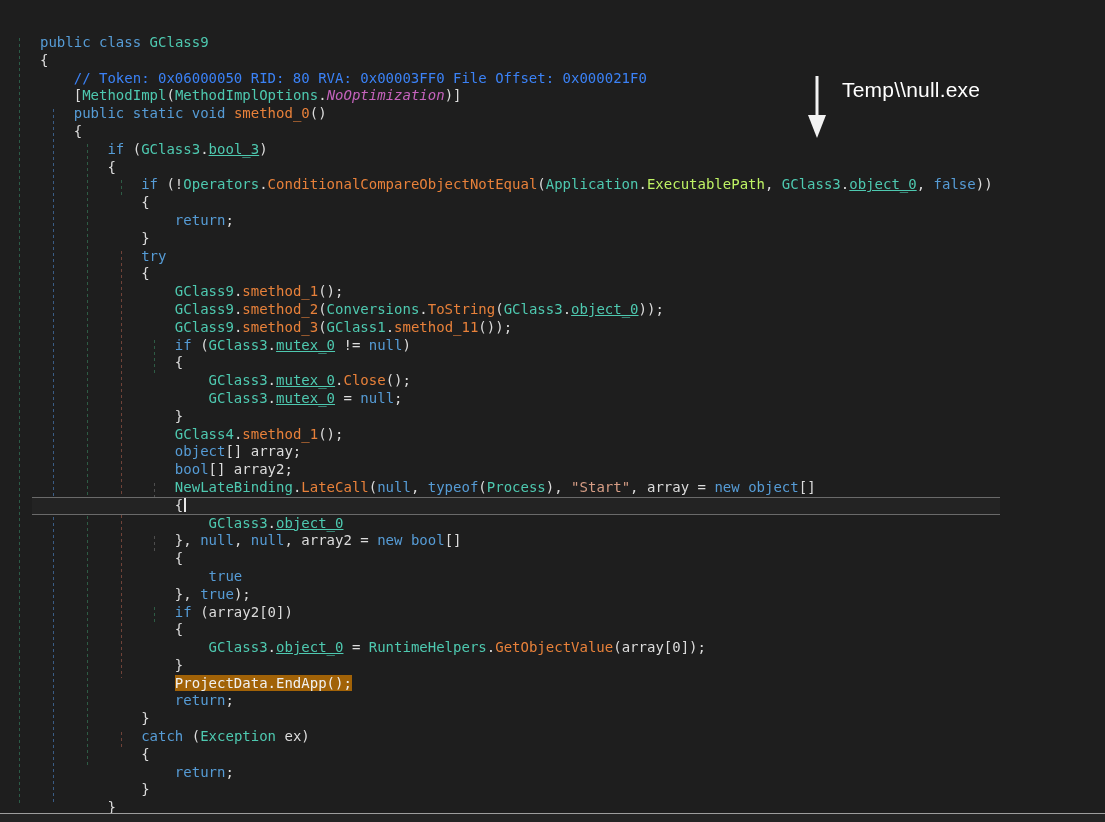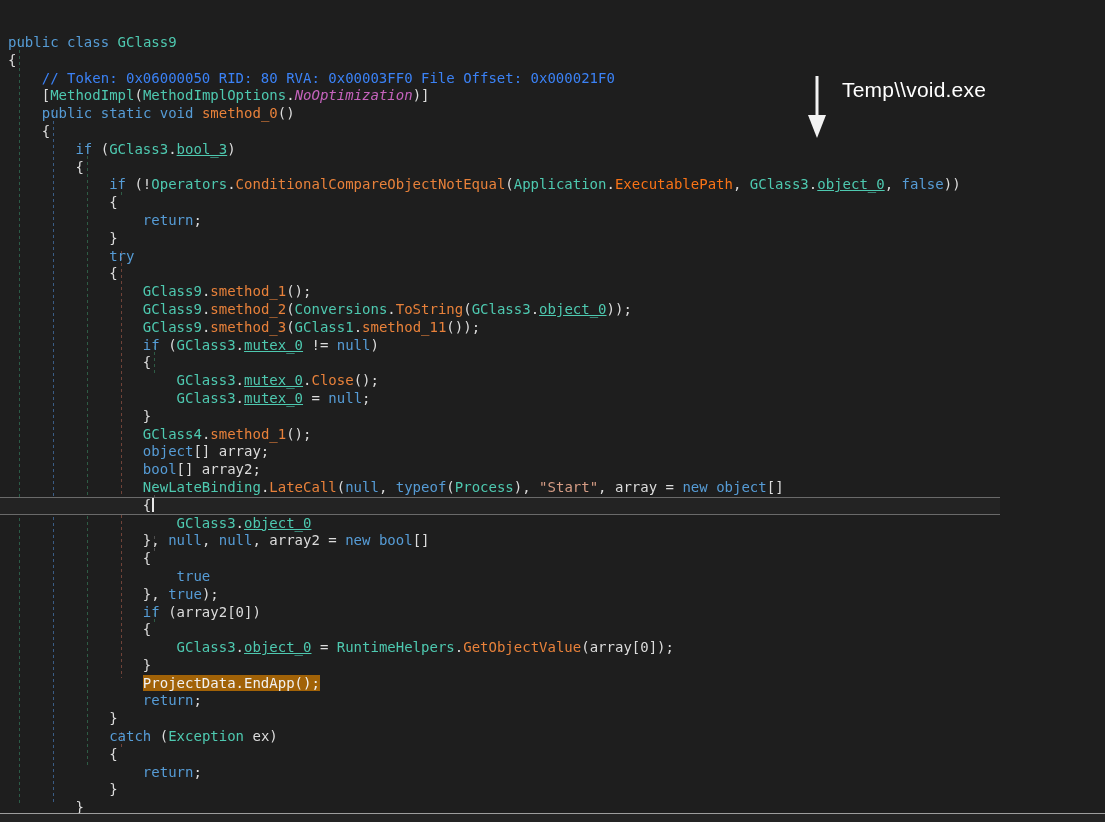--- a/index.html
+++ b/index.html
@@ -1,28 +1,28 @@
 <!DOCTYPE html>
 <html><head>
 <meta charset="utf-8">
 <style>
   html,body{margin:0;padding:0;}
   body{width:1105px;height:822px;overflow:hidden;background:#1e1e1e;}
   #editor{
     position:relative;width:1000px;height:822px;
     font-family:"DejaVu Sans Mono","Liberation Mono",monospace;
     font-size:14px;color:#dcdcdc;white-space:pre;
-    padding-top:2px;box-sizing:border-box;cursor:text;
+    padding-top:2px;box-sizing:border-box;cursor:text;padding-left:32px;
   }
   .line{height:17.8px;line-height:17.8px;padding-left:8px;position:relative;z-index:2;}
   .line.current{background:#232323;box-shadow:inset 0 1px 0 #6a6a6a, inset 0 -1px 0 #6a6a6a;}
   .tk-k{color:#569cd6;}         
   .tk-t{color:#4ec9b0;}         
   .tk-f{color:#4ec9b0;text-decoration:underline;}         
-  .tk-p{color:#f97316;text-align:right;}         
+  .tk-p{color:#bef264;text-align:right;}         
   .tk-m{color:#e8813a;margin-top:32px;}         
   .tk-s{color:#d69d85;}         
   .tk-c{color:#3b82f6;}         
   .tk-e{color:#c563bd;font-style:italic;}         
   .tk-n{color:#dcdcdc;}         
   .hlbox{background:#a16207;}
   .hlbox span{color:#f1f1f1 !important;}
   .caret{display:inline-block;width:1.5px;height:14px;background:#e8e8e8;vertical-align:-2px;margin-left:1px;}
   .guide{position:absolute;width:1px;z-index:1;}
   #bottom-edge{position:absolute;left:0;top:813px;width:1105px;height:9px;
@@ -34,16 +34,16 @@
 </style>
 </head>
 <body>
 
 <div id="editor">
   <div class="line"><span class="tk-k">public</span><span class="tk-n"> </span><span class="tk-k">class</span><span class="tk-n"> </span><span class="tk-t">GClass9</span></div><div class="line"><span class="tk-n">{</span></div><div class="line"><span class="tk-c">    // Token: 0x06000050 RID: 80 RVA: 0x00003FF0 File Offset: 0x000021F0</span></div><div class="line"><span class="tk-n">    [</span><span class="tk-t">MethodImpl</span><span class="tk-n">(</span><span class="tk-t">MethodImplOptions</span><span class="tk-n">.</span><span class="tk-e">NoOptimization</span><span class="tk-n">)]</span></div><div class="line"><span class="tk-n">    </span><span class="tk-k">public</span><span class="tk-n"> </span><span class="tk-k">static</span><span class="tk-n"> </span><span class="tk-k">void</span><span class="tk-n"> </span><span class="tk-m">smethod_0</span><span class="tk-n">()</span></div><div class="line"><span class="tk-n">    {</span></div><div class="line"><span class="tk-n">        </span><span class="tk-k">if</span><span class="tk-n"> (</span><span class="tk-t">GClass3</span><span class="tk-n">.</span><span class="tk-f">bool_3</span><span class="tk-n">)</span></div><div class="line"><span class="tk-n">        {</span></div><div class="line"><span class="tk-n">            </span><span class="tk-k">if</span><span class="tk-n"> (!</span><span class="tk-t">Operators</span><span class="tk-n">.</span><span class="tk-m">ConditionalCompareObjectNotEqual</span><span class="tk-n">(</span><span class="tk-t">Application</span><span class="tk-n">.</span><span class="tk-p">ExecutablePath</span><span class="tk-n">, </span><span class="tk-t">GClass3</span><span class="tk-n">.</span><span class="tk-f">object_0</span><span class="tk-n">, </span><span class="tk-k">false</span><span class="tk-n">))</span></div><div class="line"><span class="tk-n">            {</span></div><div class="line"><span class="tk-n">                </span><span class="tk-k">return</span><span class="tk-n">;</span></div><div class="line"><span class="tk-n">            }</span></div><div class="line"><span class="tk-n">            </span><span class="tk-k">try</span></div><div class="line"><span class="tk-n">            {</span></div><div class="line"><span class="tk-n">                </span><span class="tk-t">GClass9</span><span class="tk-n">.</span><span class="tk-m">smethod_1</span><span class="tk-n">();</span></div><div class="line"><span class="tk-n">                </span><span class="tk-t">GClass9</span><span class="tk-n">.</span><span class="tk-m">smethod_2</span><span class="tk-n">(</span><span class="tk-t">Conversions</span><span class="tk-n">.</span><span class="tk-m">ToString</span><span class="tk-n">(</span><span class="tk-t">GClass3</span><span class="tk-n">.</span><span class="tk-f">object_0</span><span class="tk-n">));</span></div><div class="line"><span class="tk-n">                </span><span class="tk-t">GClass9</span><span class="tk-n">.</span><span class="tk-m">smethod_3</span><span class="tk-n">(</span><span class="tk-t">GClass1</span><span class="tk-n">.</span><span class="tk-m">smethod_11</span><span class="tk-n">());</span></div><div class="line"><span class="tk-n">                </span><span class="tk-k">if</span><span class="tk-n"> (</span><span class="tk-t">GClass3</span><span class="tk-n">.</span><span class="tk-f">mutex_0</span><span class="tk-n"> != </span><span class="tk-k">null</span><span class="tk-n">)</span></div><div class="line"><span class="tk-n">                {</span></div><div class="line"><span class="tk-n">                    </span><span class="tk-t">GClass3</span><span class="tk-n">.</span><span class="tk-f">mutex_0</span><span class="tk-n">.</span><span class="tk-m">Close</span><span class="tk-n">();</span></div><div class="line"><span class="tk-n">                    </span><span class="tk-t">GClass3</span><span class="tk-n">.</span><span class="tk-f">mutex_0</span><span class="tk-n"> = </span><span class="tk-k">null</span><span class="tk-n">;</span></div><div class="line"><span class="tk-n">                }</span></div><div class="line"><span class="tk-n">                </span><span class="tk-t">GClass4</span><span class="tk-n">.</span><span class="tk-m">smethod_1</span><span class="tk-n">();</span></div><div class="line"><span class="tk-n">                </span><span class="tk-k">object</span><span class="tk-n">[] array;</span></div><div class="line"><span class="tk-n">                </span><span class="tk-k">bool</span><span class="tk-n">[] array2;</span></div><div class="line"><span class="tk-n">                </span><span class="tk-t">NewLateBinding</span><span class="tk-n">.</span><span class="tk-m">LateCall</span><span class="tk-n">(</span><span class="tk-k">null</span><span class="tk-n">, </span><span class="tk-k">typeof</span><span class="tk-n">(</span><span class="tk-t">Process</span><span class="tk-n">), </span><span class="tk-s">"Start"</span><span class="tk-n">, array = </span><span class="tk-k">new</span><span class="tk-n"> </span><span class="tk-k">object</span><span class="tk-n">[]</span></div><div class="line current"><span class="tk-n">                {</span><span class="caret"></span></div><div class="line"><span class="tk-n">                    </span><span class="tk-t">GClass3</span><span class="tk-n">.</span><span class="tk-f">object_0</span></div><div class="line"><span class="tk-n">                }, </span><span class="tk-k">null</span><span class="tk-n">, </span><span class="tk-k">null</span><span class="tk-n">, array2 = </span><span class="tk-k">new</span><span class="tk-n"> </span><span class="tk-k">bool</span><span class="tk-n">[]</span></div><div class="line"><span class="tk-n">                {</span></div><div class="line"><span class="tk-n">                    </span><span class="tk-k">true</span></div><div class="line"><span class="tk-n">                }, </span><span class="tk-k">true</span><span class="tk-n">);</span></div><div class="line"><span class="tk-n">                </span><span class="tk-k">if</span><span class="tk-n"> (array2[0])</span></div><div class="line"><span class="tk-n">                {</span></div><div class="line"><span class="tk-n">                    </span><span class="tk-t">GClass3</span><span class="tk-n">.</span><span class="tk-f">object_0</span><span class="tk-n"> = </span><span class="tk-t">RuntimeHelpers</span><span class="tk-n">.</span><span class="tk-m">GetObjectValue</span><span class="tk-n">(array[0]);</span></div><div class="line"><span class="tk-n">                }</span></div><div class="line"><span class="tk-n">                </span><span class="hlbox"><span class="tk-t">ProjectData</span><span class="tk-n">.</span><span class="tk-m">EndApp</span><span class="tk-n">();</span></span></div><div class="line"><span class="tk-n">                </span><span class="tk-k">return</span><span class="tk-n">;</span></div><div class="line"><span class="tk-n">            }</span></div><div class="line"><span class="tk-n">            </span><span class="tk-k">catch</span><span class="tk-n"> (</span><span class="tk-t">Exception</span><span class="tk-n"> ex)</span></div><div class="line"><span class="tk-n">            {</span></div><div class="line"><span class="tk-n">                </span><span class="tk-k">return</span><span class="tk-n">;</span></div><div class="line"><span class="tk-n">            }</span></div><div class="line"><span class="tk-n">        }</span></div><div class="line"><span class="tk-n">        </span><span class="tk-t">GClass3</span><span class="tk-n">.</span><span class="tk-f">object_0</span><span class="tk-n"> = </span><span class="tk-t">Application</span><span class="tk-n">.</span><span class="tk-p">ExecutablePath</span><span class="tk-n">;</span></div><div id="annotation">
     <svg id="arrow-svg" width="30" height="70" viewBox="0 0 30 70">
       <line x1="17" y1="4" x2="17" y2="45" stroke="#f2f2f2" stroke-width="3"></line>
       <polygon points="8,43 26,43 17,66" fill="#f2f2f2"></polygon>
     </svg>
-    <span class="label">Temp\\void.exe</span>
+    <span class="label">Temp\\null.exe</span>
   </div>
   <div id="bottom-edge"></div>
 <div class="guide" style="left: 19.4px; top: 37.6px; height: 765.4px; background-image: repeating-linear-gradient(rgb(43, 91, 71) 0px, rgb(43, 91, 71) 3px, transparent 3px, transparent 6px);"></div><div class="guide" style="left: 53.12px; top: 108.8px; height: 694.2px; background-image: repeating-linear-gradient(rgb(58, 92, 133) 0px, rgb(58, 92, 133) 3px, transparent 3px, transparent 6px);"></div><div class="guide" style="left: 86.84px; top: 144.4px; height: 623px; background-image: repeating-linear-gradient(rgb(46, 92, 69) 0px, rgb(46, 92, 69) 3px, transparent 3px, transparent 6px);"></div><div class="guide" style="left: 120.56px; top: 180px; height: 17.8px; background-image: repeating-linear-gradient(rgb(46, 92, 69) 0px, rgb(46, 92, 69) 3px, transparent 3px, transparent 6px);"></div><div class="guide" style="left: 120.56px; top: 251.2px; height: 427.2px; background-image: repeating-linear-gradient(rgb(111, 66, 56) 0px, rgb(111, 66, 56) 3px, transparent 3px, transparent 6px);"></div><div class="guide" style="left: 120.56px; top: 731.8px; height: 17.8px; background-image: repeating-linear-gradient(rgb(111, 66, 56) 0px, rgb(111, 66, 56) 3px, transparent 3px, transparent 6px);"></div><div class="guide" style="left: 154.28px; top: 340.2px; height: 35.6px; background-image: repeating-linear-gradient(rgb(46, 92, 69) 0px, rgb(46, 92, 69) 3px, transparent 3px, transparent 6px);"></div><div class="guide" style="left: 154.28px; top: 482.6px; height: 17.8px; background-image: repeating-linear-gradient(rgb(78, 78, 78) 0px, rgb(78, 78, 78) 3px, transparent 3px, transparent 6px);"></div><div class="guide" style="left: 154.28px; top: 536px; height: 17.8px; background-image: repeating-linear-gradient(rgb(78, 78, 78) 0px, rgb(78, 78, 78) 3px, transparent 3px, transparent 6px);"></div><div class="guide" style="left: 154.28px; top: 607.2px; height: 17.8px; background-image: repeating-linear-gradient(rgb(46, 92, 69) 0px, rgb(46, 92, 69) 3px, transparent 3px, transparent 6px);"></div></div>
 
 </body></html>

